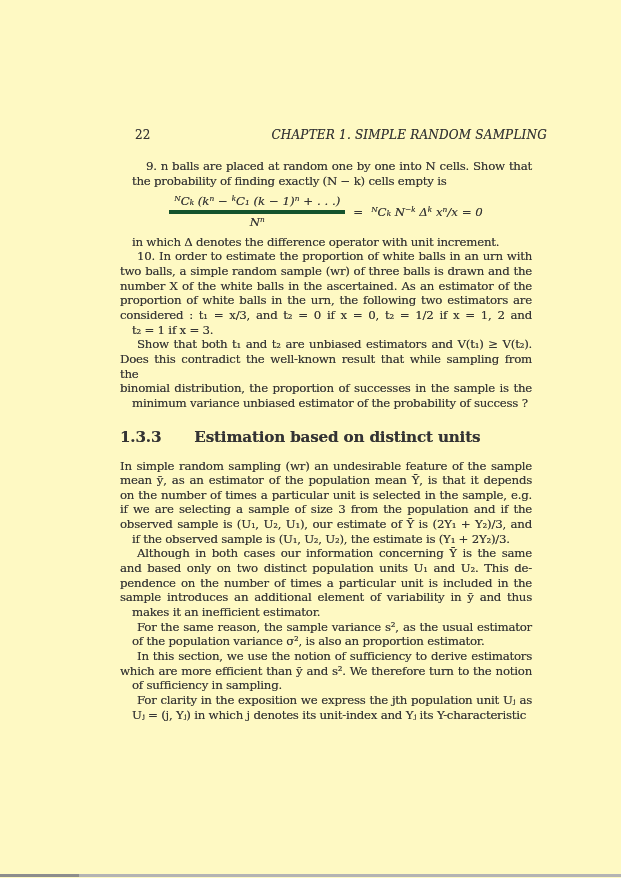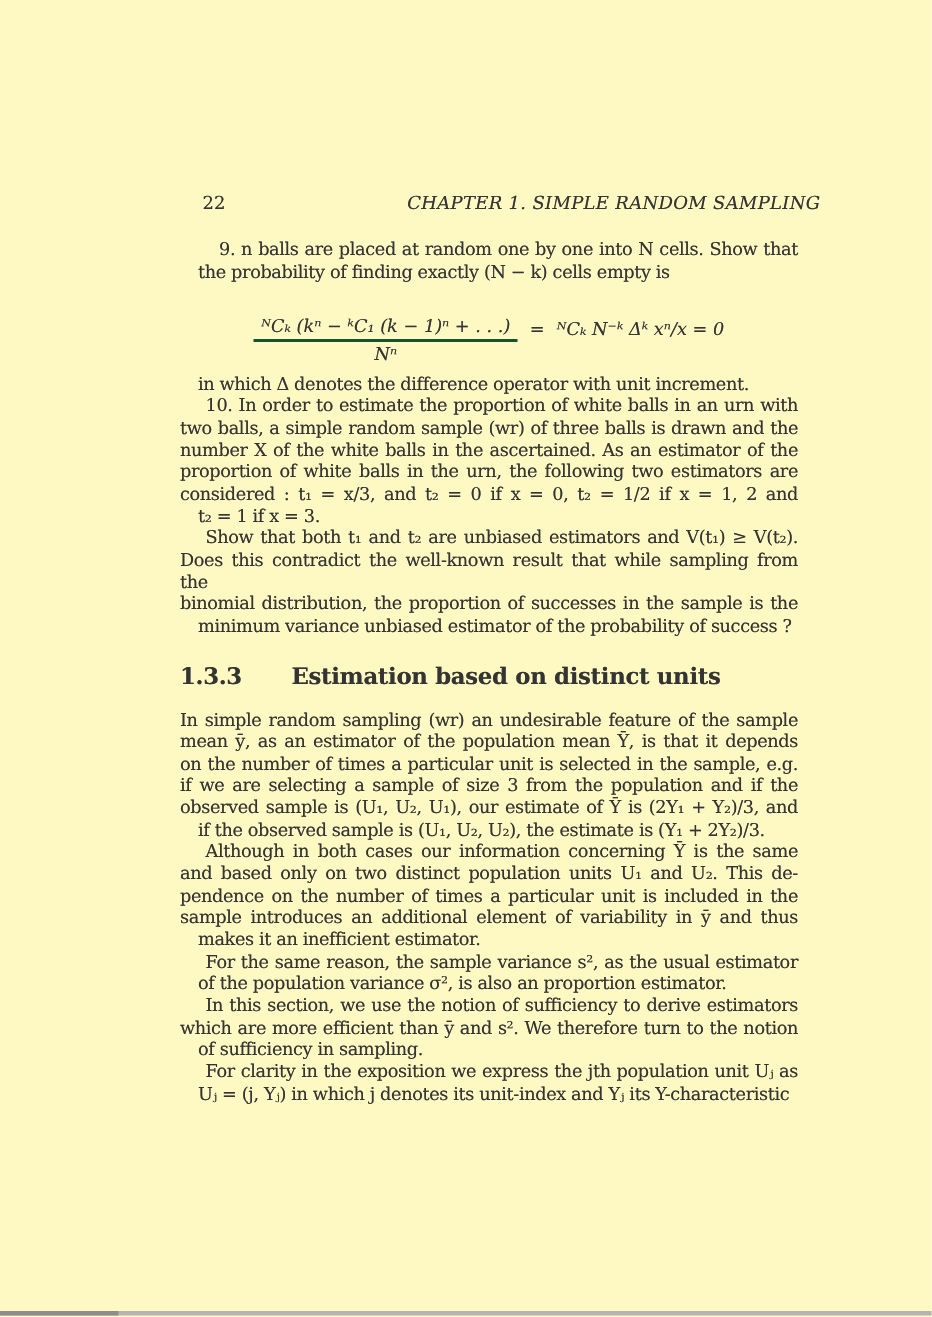--- a/index.html
+++ b/index.html
@@ -33,22 +33,22 @@
   .para > .ln:last-child { text-align-last: left; margin-left: 12px; }
   .para.indent > .ln:first-child { text-indent: 17px; }
   .para.bigindent > .ln:first-child { text-indent: 26px; }
 
   .formula {
     display: flex; justify-content: center; align-items: center;
     padding: 6px 0 5px 0; gap: 8px;
     font-style: italic; font-size: 11.8px;
   }
   .frac { display: inline-flex; flex-direction: column; align-items: center; }
-  .frac .num { padding: 0 5px 1px 5px; margin-top: 16px; }
-  .frac .den { border-top: 2px solid #14532d; align-self: stretch; text-align: center; padding-top: 1px; }
+  .frac .num { padding: 0 5px 1px 5px; }
+  .frac .den { border-top: 4px solid #14532d; align-self: stretch; text-align: center; padding-top: 1px; }
 
   .secheading {
     margin: 17px 0 13px 0;
     font-weight: bold; font-size: 15.2px; line-height: 18px;
     display: flex; gap: 33px;
     letter-spacing: -0.2px;
   }
 
   .hscrollbar {
     position: absolute; left: 0; bottom: 1px; width: 621px; height: 3px;

